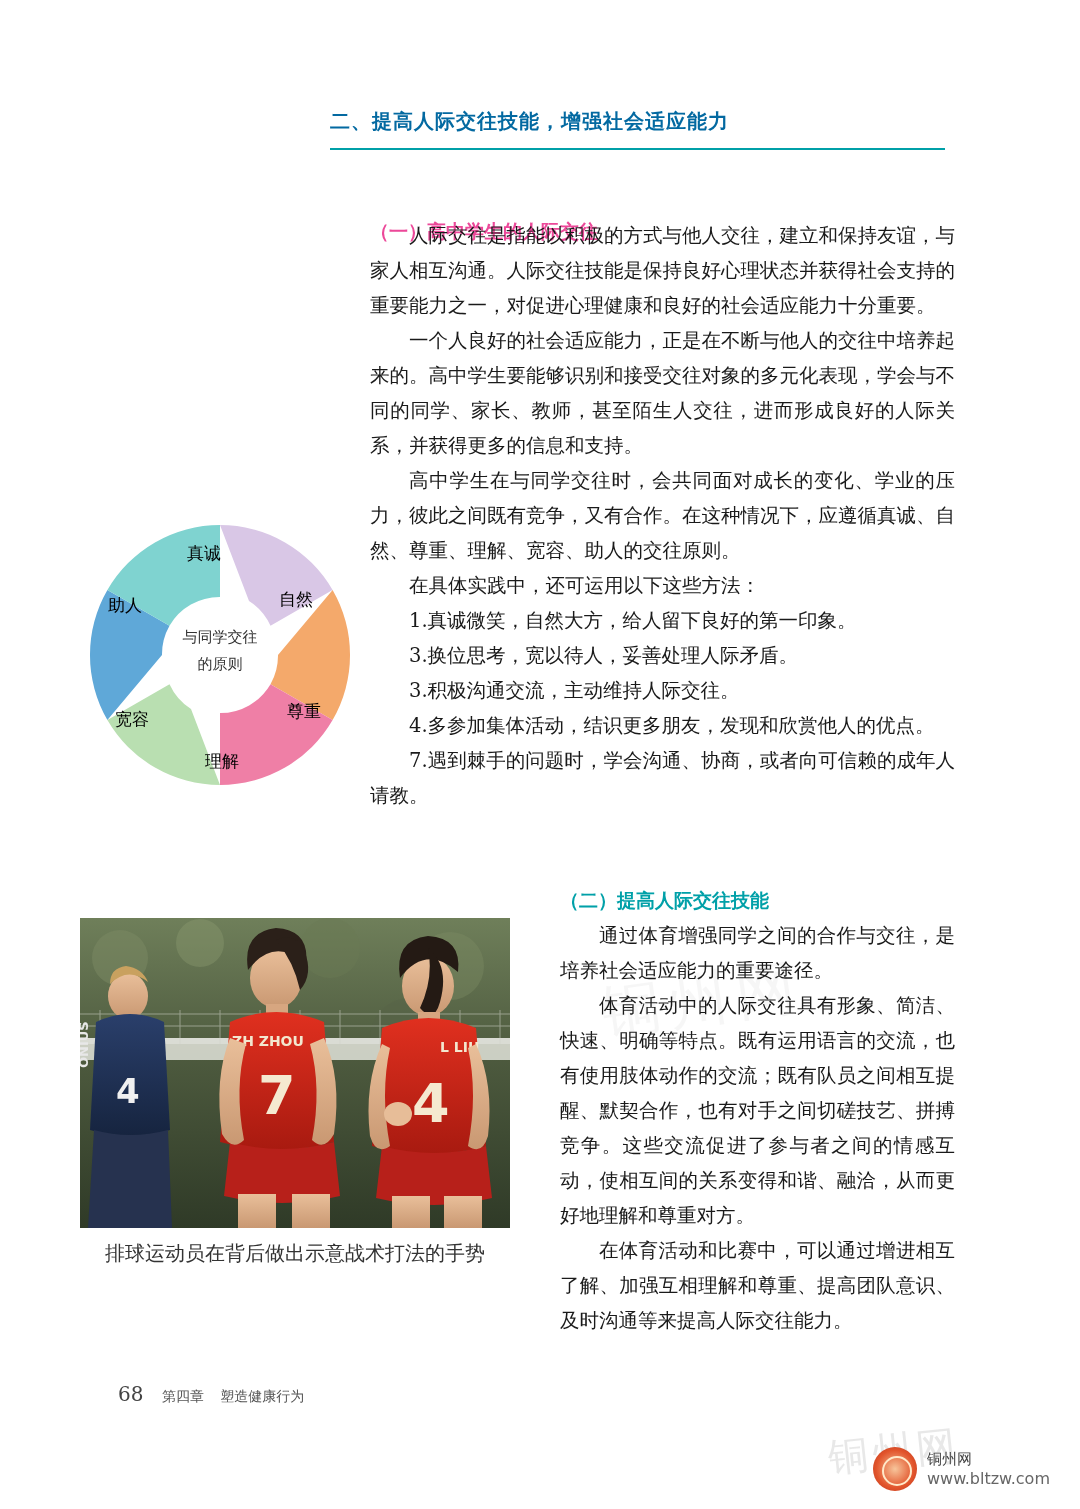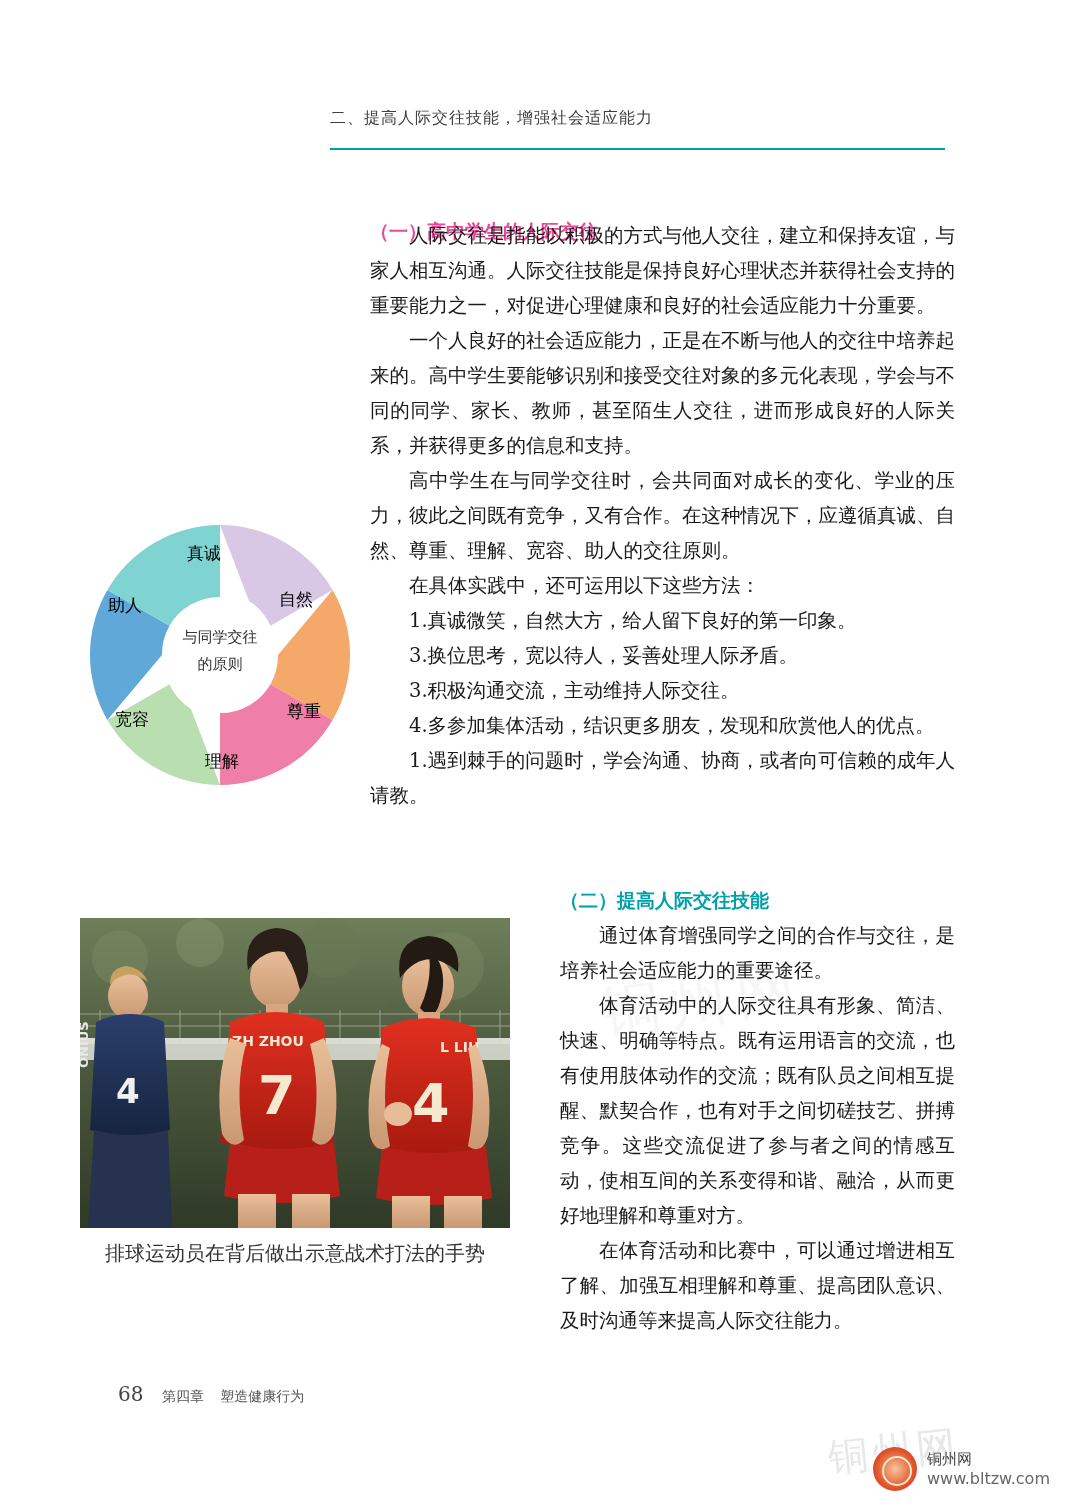--- a/index.html
+++ b/index.html
@@ -8,21 +8,21 @@
     background:#ffffff;
     font-family:"DejaVu Sans","Liberation Sans",sans-serif;
     position:relative;
     overflow:hidden;
   }
   .page{position:relative;width:1080px;height:1509px;}
 
   
   .h1{
     position:absolute;left:330px;top:108px;width:620px;
-    font-size:16px;font-weight:normal;color:#404040;
+    font-size:20px;font-weight:bold;color:#0369a1;
     letter-spacing:1px;
   }
   .h1-rule{
     position:absolute;left:330px;top:148px;width:615px;height:2px;
     background:#00a0a8;
   }
 
   
   .h2-a{
     position:absolute;left:370px;top:182px;
@@ -140,21 +140,21 @@
 
   <div class="col-top">
     <p>人际交往是指能以积极的方式与他人交往，建立和保持友谊，与家人相互沟通。人际交往技能是保持良好心理状态并获得社会支持的重要能力之一，对促进心理健康和良好的社会适应能力十分重要。</p>
     <p>一个人良好的社会适应能力，正是在不断与他人的交往中培养起来的。高中学生要能够识别和接受交往对象的多元化表现，学会与不同的同学、家长、教师，甚至陌生人交往，进而形成良好的人际关系，并获得更多的信息和支持。</p>
     <p>高中学生在与同学交往时，会共同面对成长的变化、学业的压力，彼此之间既有竞争，又有合作。在这种情况下，应遵循真诚、自然、尊重、理解、宽容、助人的交往原则。</p>
     <p>在具体实践中，还可运用以下这些方法：</p>
     <p class="num">1.真诚微笑，自然大方，给人留下良好的第一印象。</p>
     <p class="num">3.换位思考，宽以待人，妥善处理人际矛盾。</p>
     <p class="num">3.积极沟通交流，主动维持人际交往。</p>
     <p class="num">4.多参加集体活动，结识更多朋友，发现和欣赏他人的优点。</p>
-    <p class="num">1.遇到棘手的问题时，学会沟通、协商，或者向可信赖的成年人请教。</p>
+    <p class="num">7.遇到棘手的问题时，学会沟通、协商，或者向可信赖的成年人请教。</p>
   </div>
 
   <div class="diagram">
     <svg width="290" height="290" viewBox="0 0 290 290" xmlns="http://www.w3.org/2000/svg">
       <g transform="translate(145,145)">
 
         <path d="M 0,-130 A 130,130 0 0 1 112.6,-65 L 50.5,-29.2 A 58,58 0 0 0 29,-54 Z" fill="#d9c7e6"></path>
 
         <path d="M 112.6,-65 A 130,130 0 0 1 112.6,65 L 50.5,29.2 A 58,58 0 0 0 58,0 Z" fill="#f4a96b"></path>
 

